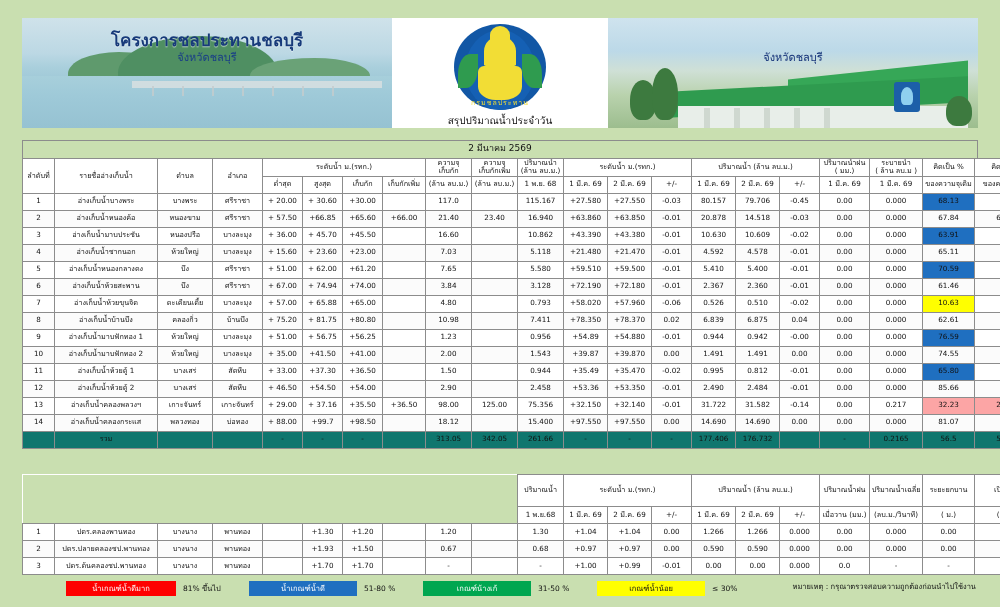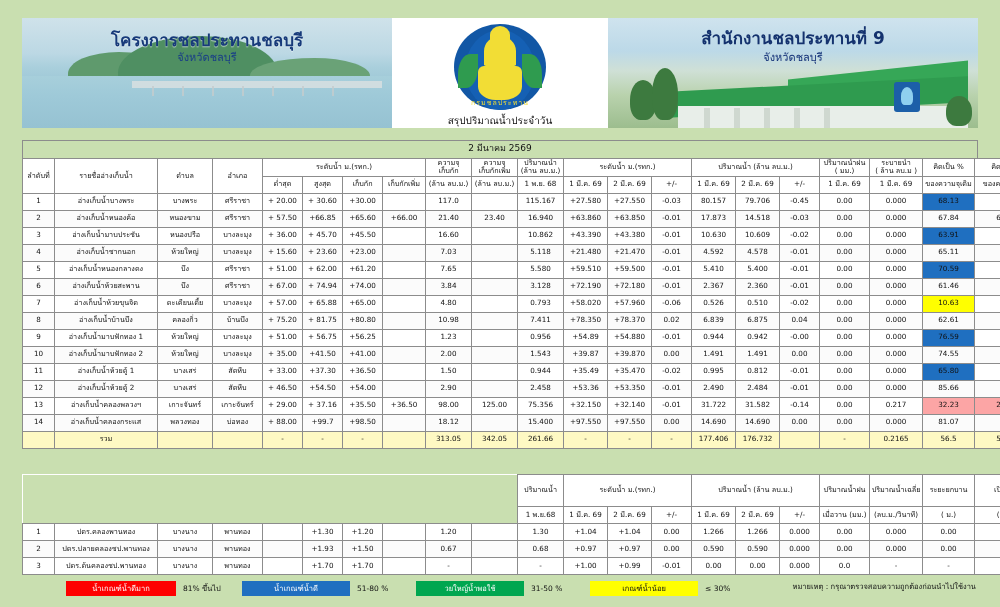--- a/index.html
+++ b/index.html
@@ -63,21 +63,21 @@
   .nm{text-align:left;padding-left:3px;font-size:7.2px;}
   .idx{font-size:6.5px;color:#333;}
   .blue{color:#1f7ac0;}
   .red{color:#e02020;}
   .grey{color:#9a9a9a;}
   .pc{font-size:9px;color:#fff;font-weight:normal;}
   .pc-blue{background:#1f6fc0;color:#fff;}
   .pc-red{background:#fe0000;color:#fff;}
   .pc-green{background:#fca5a5;color:#fff;}
   .pc-yellow{background:#ffff00;color:#111;}
-  .sumrow td{height:17px;background:#fef9c3;}
+  .sumrow td{height:17px;background:#0f766e;}
 
   
   .tbl2-wrap{position:absolute;left:22px;top:474px;width:956px;}
   table.sub{border-collapse:collapse;table-layout:fixed;width:956px;background:#fff;}
   table.sub th,table.sub td{border:1px solid #8c8c8c;font-size:7.2px;color:#111;
     text-align:center;padding:0;height:16px;line-height:1.15;white-space:nowrap;overflow:hidden;}
   table.sub th{font-weight:normal;background:#c9dfb0;}
   table.sub th.whitehdr{background:#fff;}
 
   
@@ -129,21 +129,20 @@
       <div class="bld-body"></div>
       <div class="bld-col" style="left:96px"></div>
       <div class="bld-col" style="left:126px"></div>
       <div class="bld-col" style="left:156px"></div>
       <div class="bld-col" style="left:186px"></div>
       <div class="bld-col" style="left:216px"></div>
       <div class="bld-sign"></div>
       <div class="bld-tree" style="left:22px"></div>
       <div class="bld-tree" style="left:44px;height:52px"></div>
       <div class="bld-tree" style="right:6px;bottom:2px;height:30px"></div>
-      <div class="ban-title-r">สำนักงานชลประทานที่ 9</div>
       <div class="ban-sub-r">จังหวัดชลบุรี</div>
     </div>
   </div>
 
   <div class="tbl-wrap">
     <div class="datehdr">2 มีนาคม 2569</div>
     <table class="main">
       <colgroup>
         <col style="width:32px">
           <col style="width:103px">
@@ -242,21 +241,21 @@
             <td>+ 57.50</td>
             <td>+66.85</td>
             <td>+65.60</td>
             <td>+66.00</td>
             <td>21.40</td>
             <td>23.40</td>
             <td>16.940</td>
             <td>+63.860</td>
             <td class="blue">+63.850</td>
             <td class="red">-0.01</td>
-            <td>17.873</td>
+            <td>20.878</td>
             <td class="blue">14.518</td>
             <td class="red">-0.03</td>
             <td>0.00</td>
             <td class="grey">0.000</td>
             <td class="pc pc-blue">67.84</td>
             <td class="pc pc-blue">62.04</td>
           </tr>
           <tr>
             <td class="idx">3</td>
             <td class="nm">อ่างเก็บน้ำมาบประชัน</td>
@@ -685,22 +684,22 @@
             <td>-</td>
           </tr>
         </tbody>
     </table>
   </div>
 
   <div class="legend" id="legend">
       <div style="width: 44px;"></div>
       <div class="lg-box" style="width: 110px; background: rgb(254, 0, 0); color: rgb(255, 255, 255);">น้ำเกณฑ์น้ำดีมาก</div>
       <div class="lg-txt" style="width: 52px;">81% ขึ้นไป</div>
-      <div class="lg-box" style="width: 108px; background: rgb(31, 111, 192); color: rgb(255, 255, 255);">น้ำเกณฑ์น้ำดี</div>
+      <div class="lg-box" style="width: 108px; background: rgb(31, 111, 192); color: rgb(255, 255, 255); margin-left: 7px;">น้ำเกณฑ์น้ำดี</div>
       <div class="lg-txt" style="width: 52px;">51-80 %</div>
-      <div class="lg-box" style="width: 108px; background: rgb(0, 166, 80); color: rgb(255, 255, 255);">วยใหญ์น้ำพอใช้</div>
+      <div class="lg-box" style="width: 108px; background: rgb(0, 166, 80); color: rgb(255, 255, 255);">เกณฑ์น้างเก้</div>
       <div class="lg-txt" style="width: 52px;">31-50 %</div>
       <div class="lg-box" style="width: 108px; background: rgb(255, 255, 0); color: rgb(17, 17, 17);">เกณฑ์น้ำน้อย</div>
       <div class="lg-txt" style="width: 52px;">≤ 30%</div>
     </div>
   <div class="note">หมายเหตุ : กรุณาตรวจสอบความถูกต้องก่อนนำไปใช้งาน</div>
 
 </div>
 
 </body></html>

